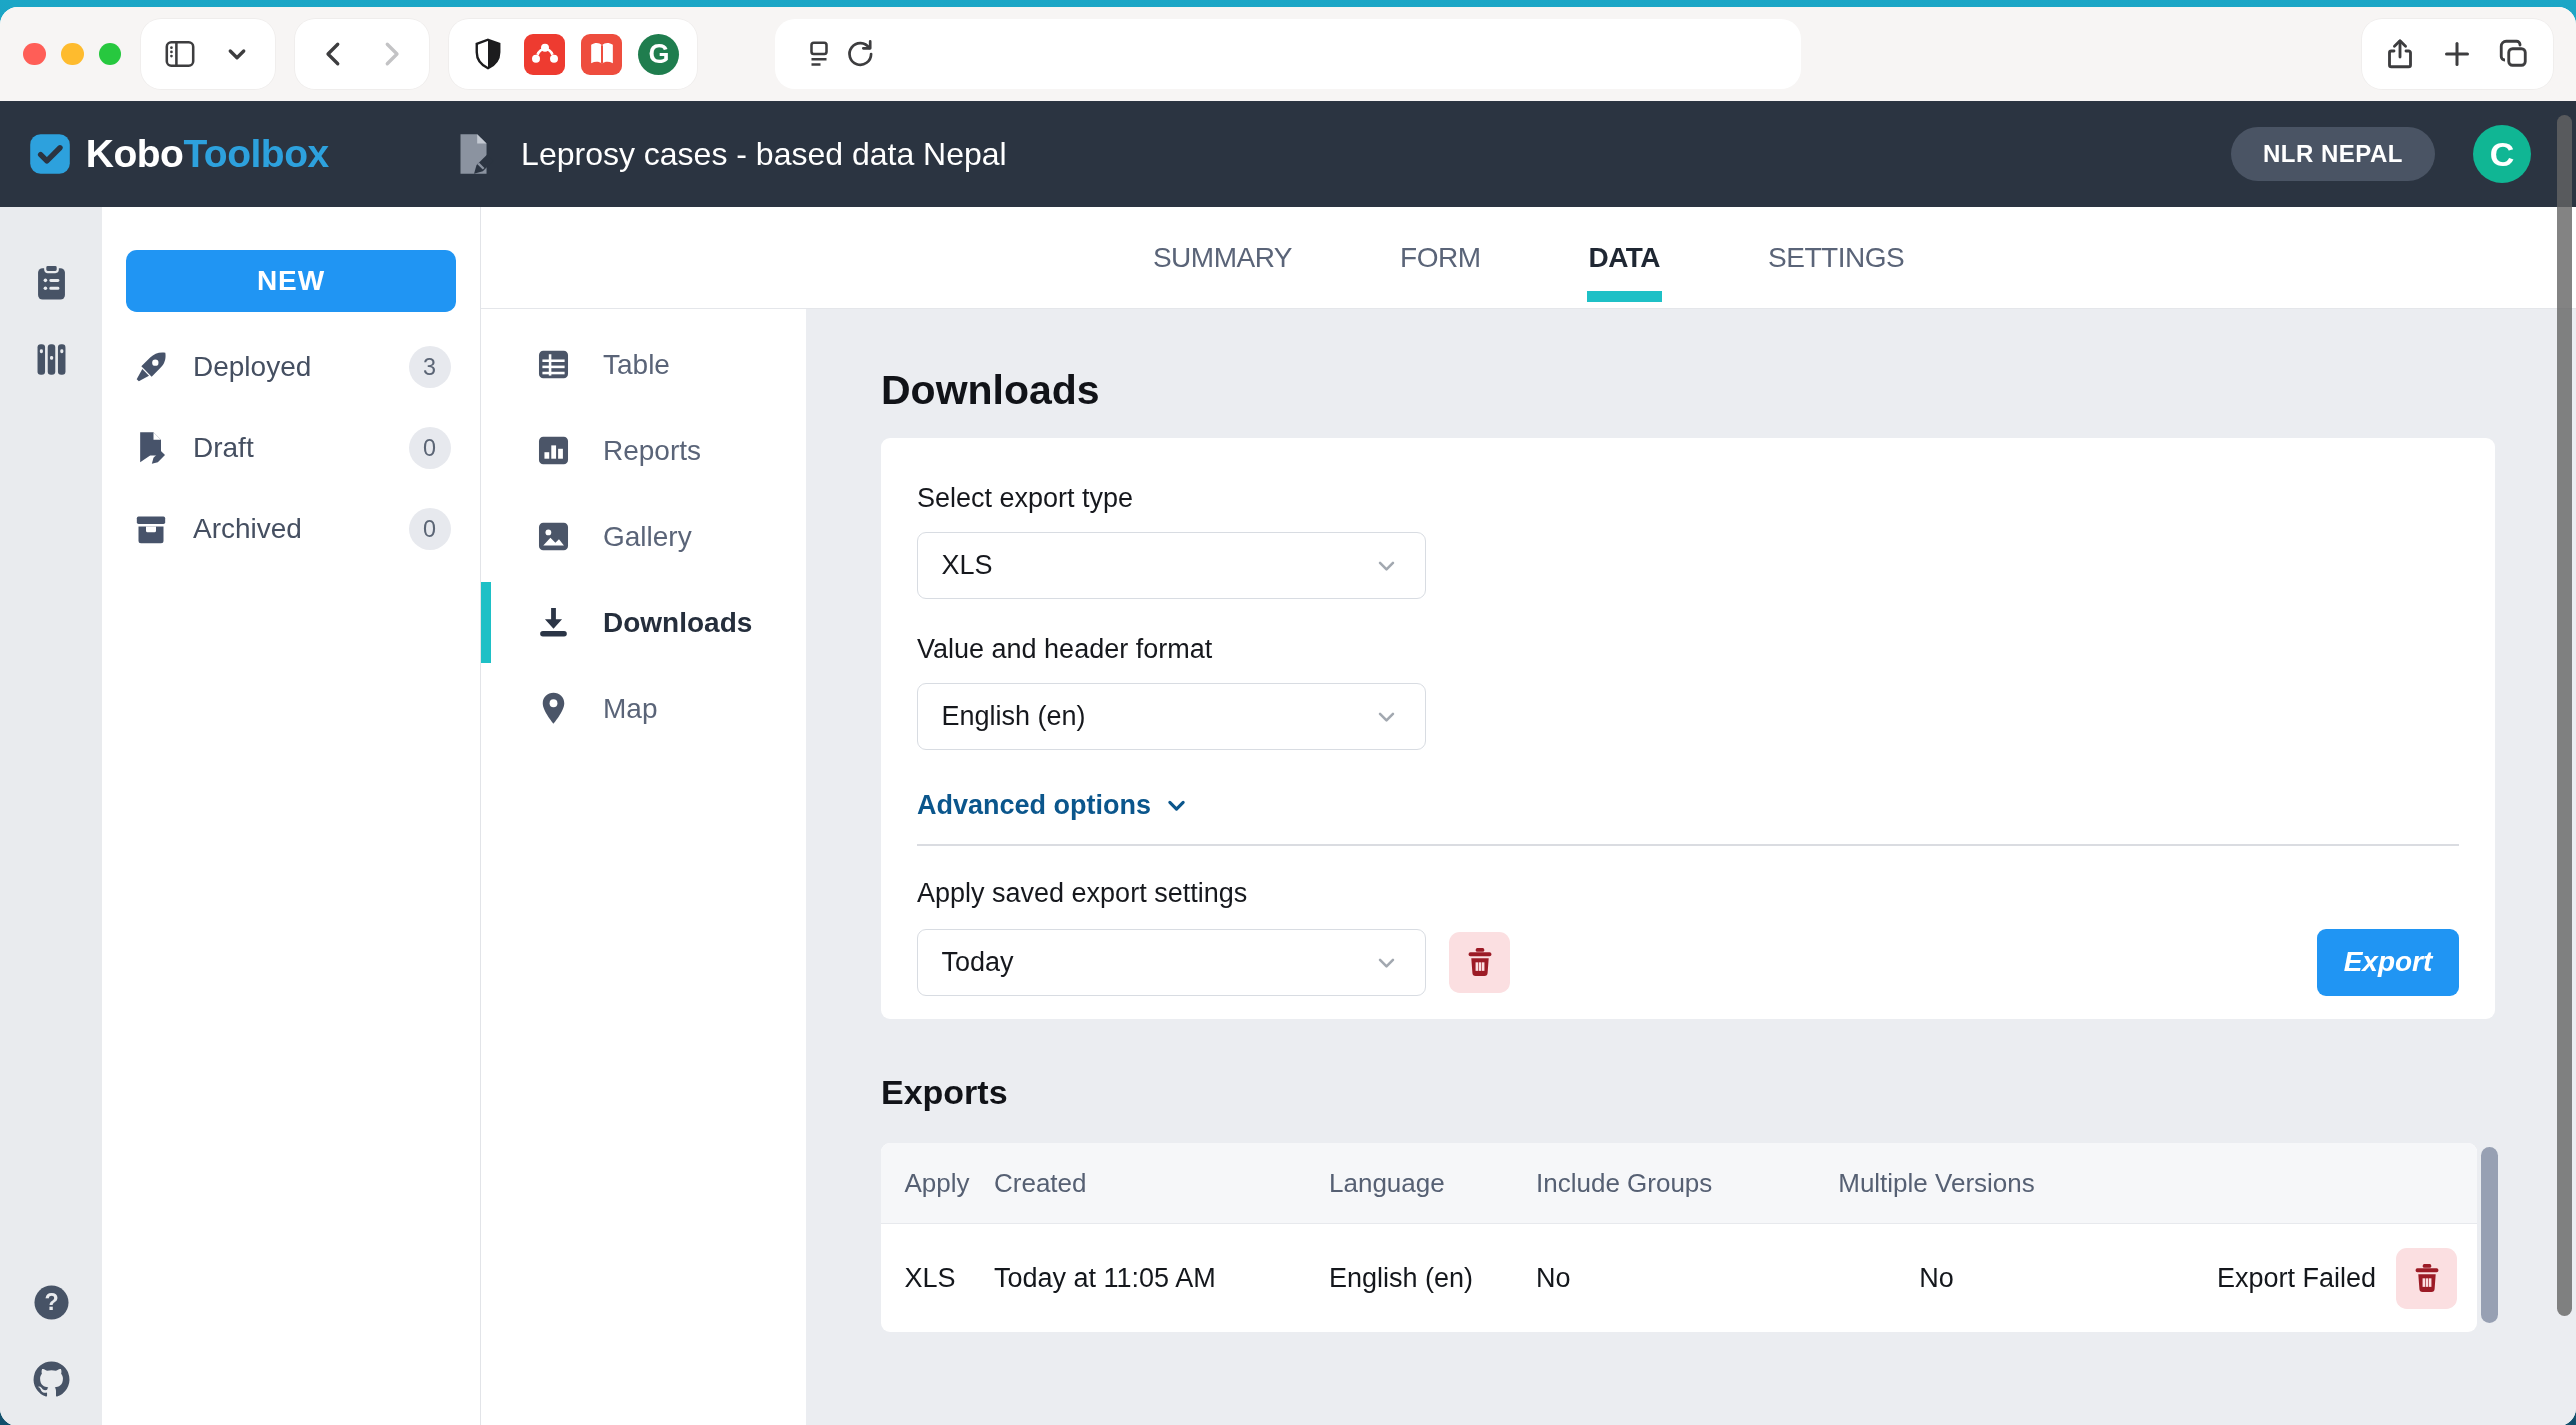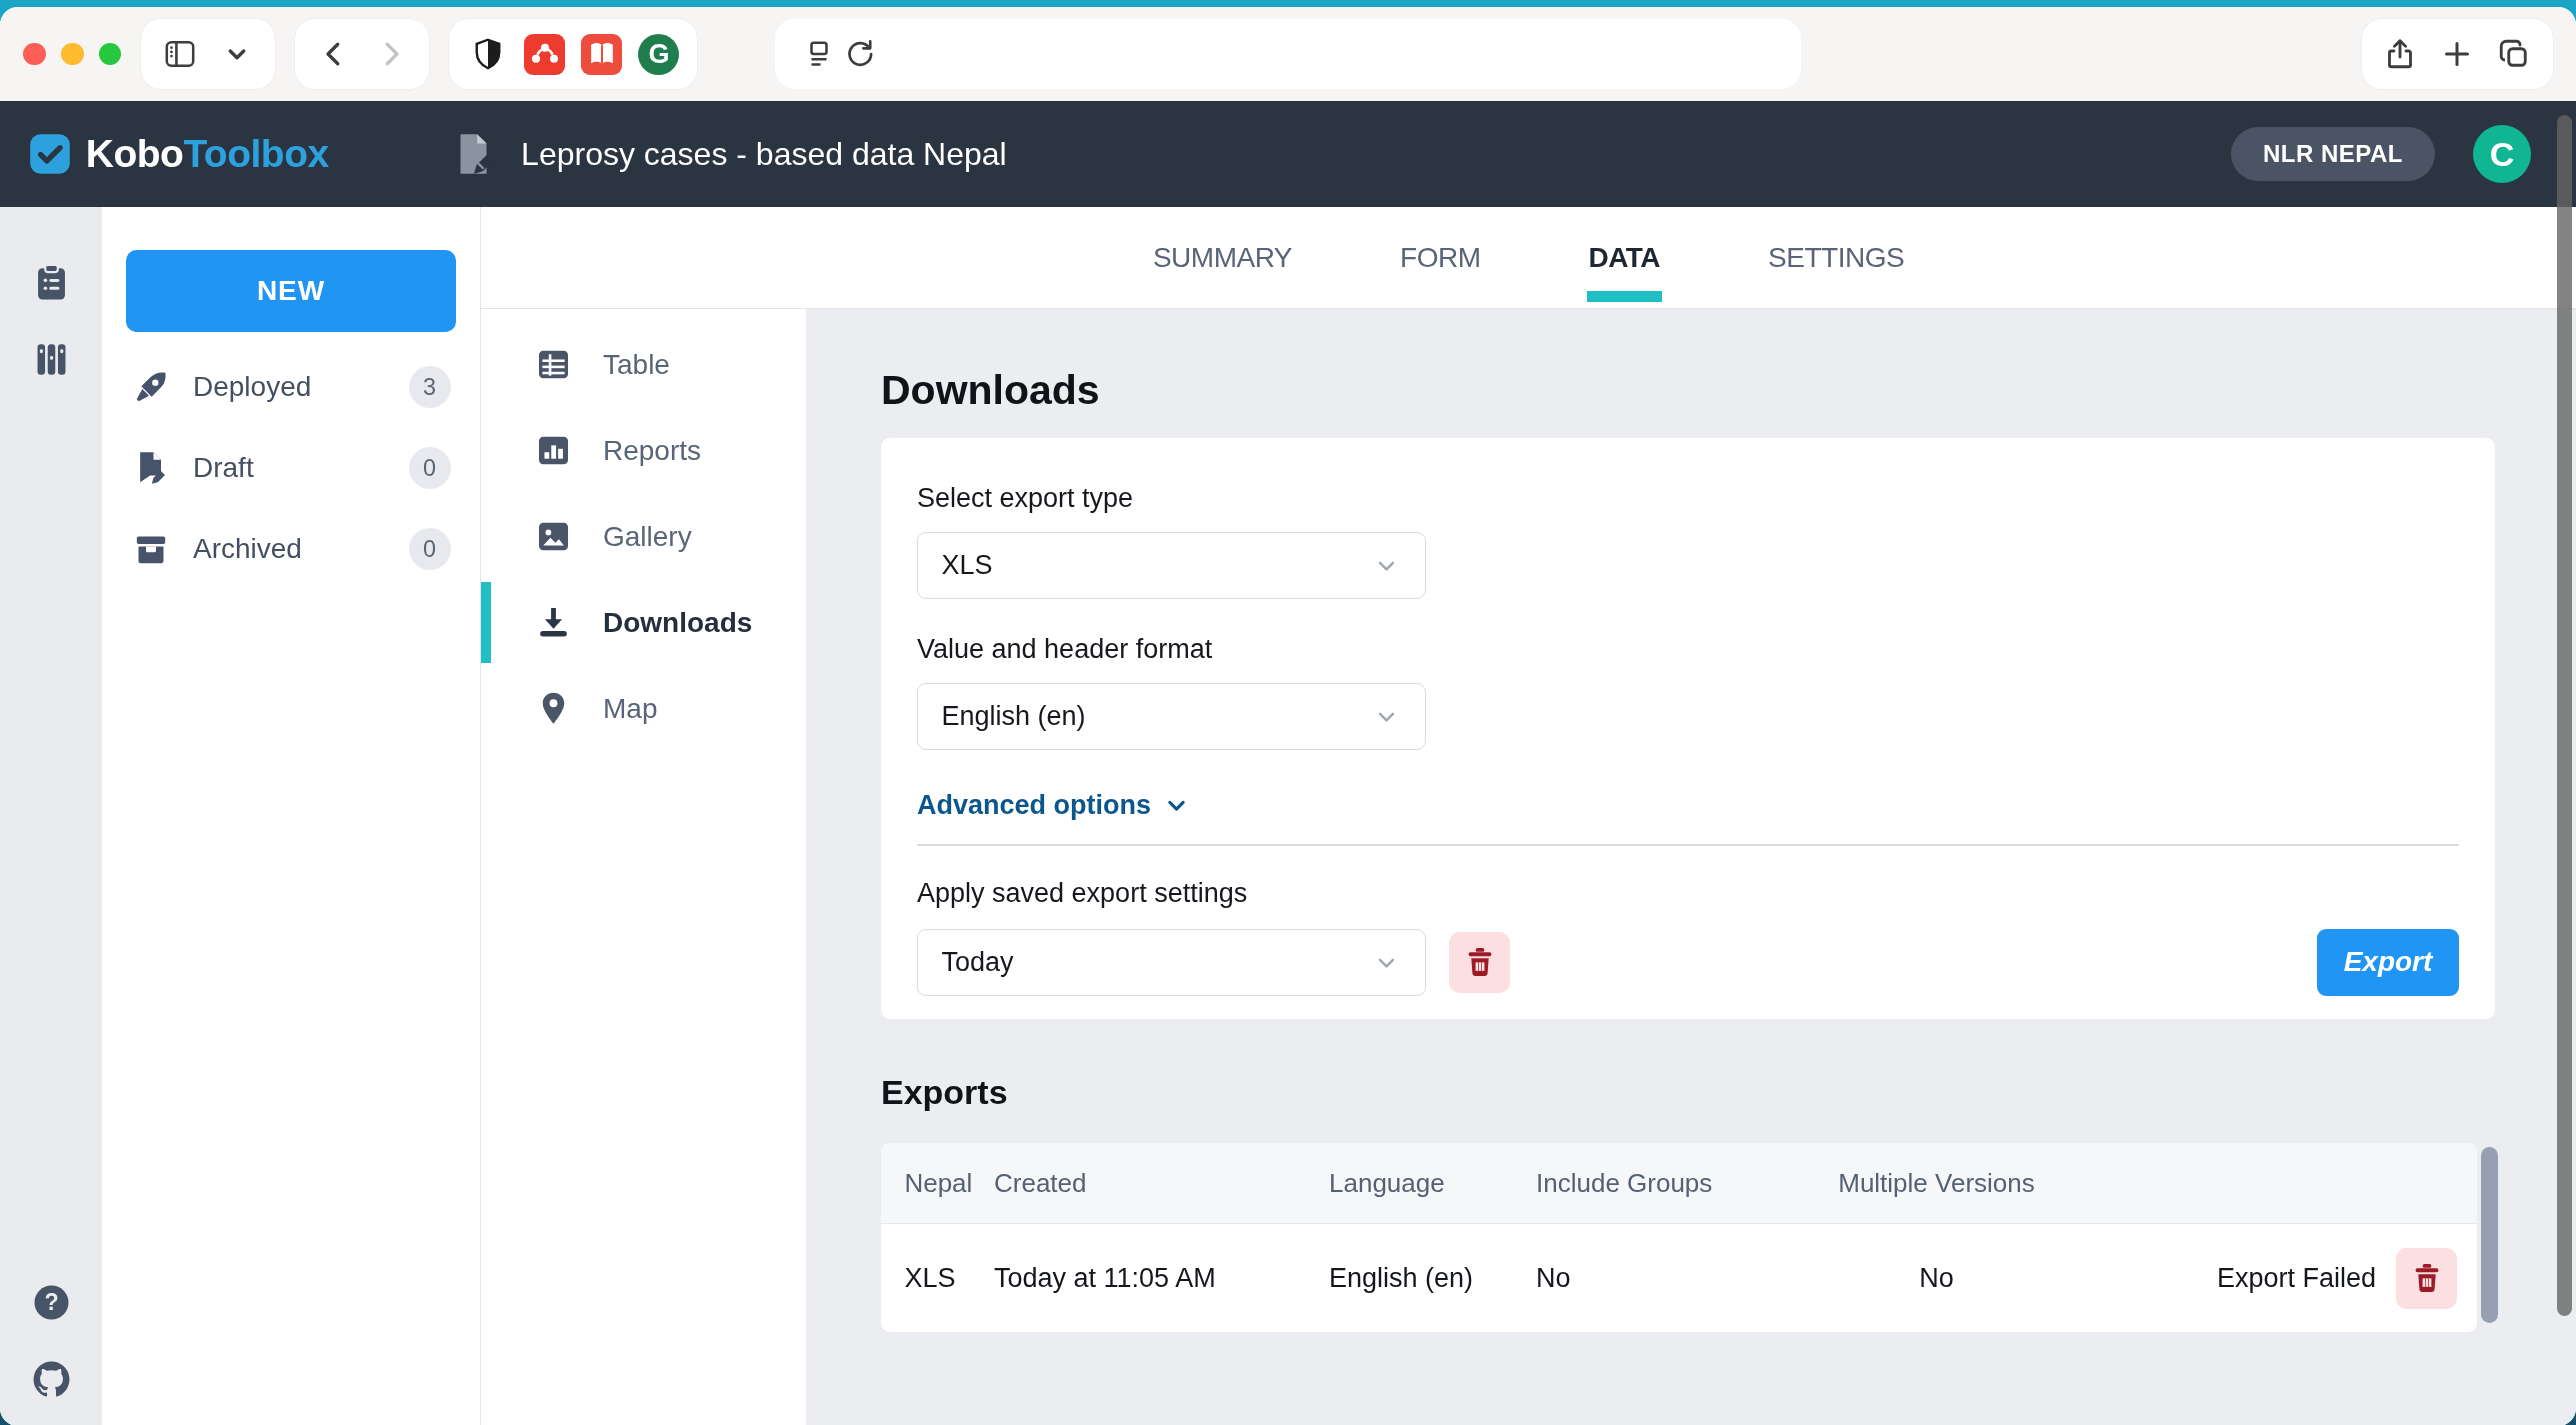--- a/index.html
+++ b/index.html
@@ -60,21 +60,21 @@
     font-size:34px; font-weight:bold; display:flex; align-items:center; justify-content:center; margin-right:20px;
   }
   
   .app-body { flex:1; display:flex; min-height:0; }
   .rail { width:102px; background:#e9ebee; display:flex; flex-direction:column; align-items:center; padding:54px 0 25px; gap:34px; flex-shrink:0; }
   .rail-icon { color:#475366; width:43px; height:43px; }
   .rail-icon svg { width:43px; height:43px; }
   .rail-spacer { flex:1; }
   .projects-panel { width:379px; background:#fff; border-right:0.9px solid #e2e4e8; padding:43px 24px 0; flex-shrink:0; }
   .new-btn {
-    height:82px; background:#2095f3; border-radius:10.8px; color:#fff; cursor:default;
+    height:62px; background:#2095f3; border-radius:10.8px; color:#fff; cursor:default;
     font-size:28px; font-weight:bold; letter-spacing:0.9px; display:flex; align-items:center; justify-content:center;
   }
   .proj-items { margin-top:14.4px; }
   .proj-item { display:flex; align-items:center; gap:21.6px; height:81px; padding:0 5.4px; color:#454f61; font-size:28px; }
   .proj-item svg { width:40px; height:40px; color:#47536a; flex-shrink:0; }
   .proj-badge {
     margin-left:auto; width:42px; height:42px; border-radius:50%; background:#e7e9ee;
     color:#5b6575; font-size:23.4px; display:flex; align-items:center; justify-content:center;
   }
   .content-col { flex:1; display:flex; flex-direction:column; min-width:0; }
@@ -429,21 +429,21 @@
               </button>
               <button class="export-btn">Export</button>
             </div>
           </div>
 
           <div class="exports-title">Exports</div>
 
           <div class="exports-wrap">
             <div class="exports-card">
               <div class="exp-header">
-                <span class="col-type">Nepal</span>
+                <span class="col-type">Apply</span>
                 <span class="col-created">Created</span>
                 <span class="col-language">Language</span>
                 <span class="col-groups">Include Groups</span>
                 <span class="col-versions">Multiple Versions</span>
                 <span class="col-status"></span>
               </div>
               <div class="exp-row">
                 <span class="col-type">XLS</span>
                 <span class="col-created">Today at 11:05 AM</span>
                 <span class="col-language">English (en)</span>

